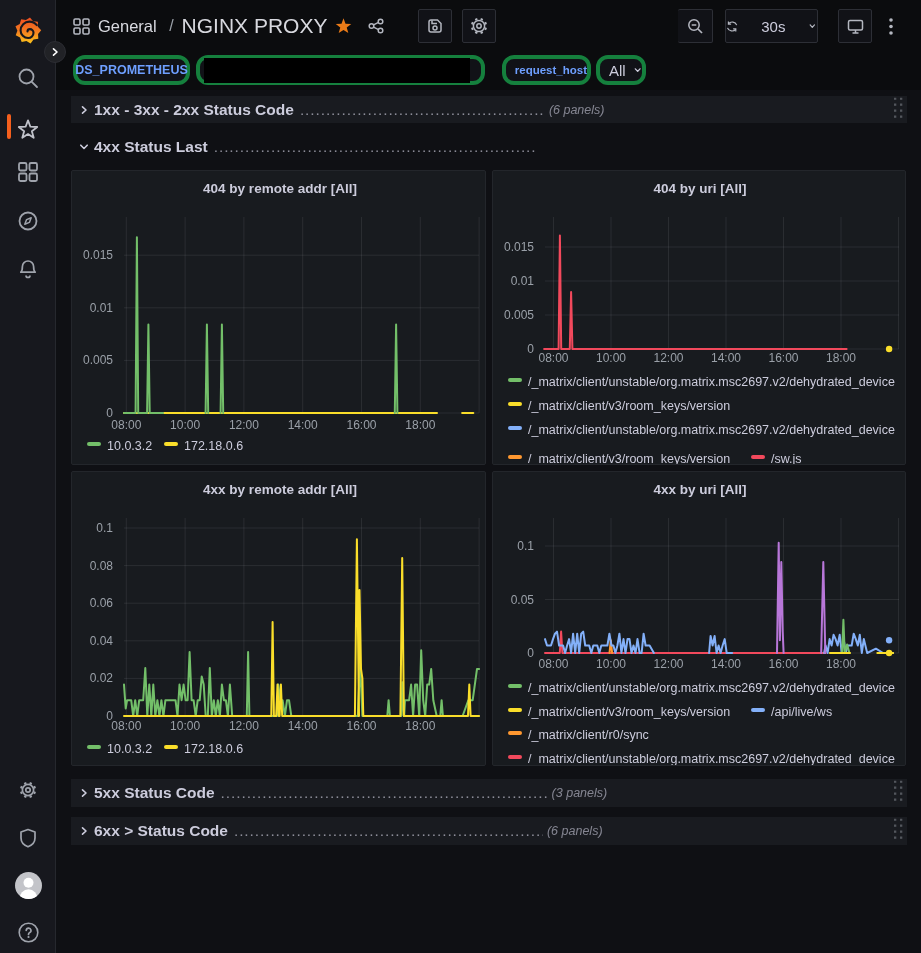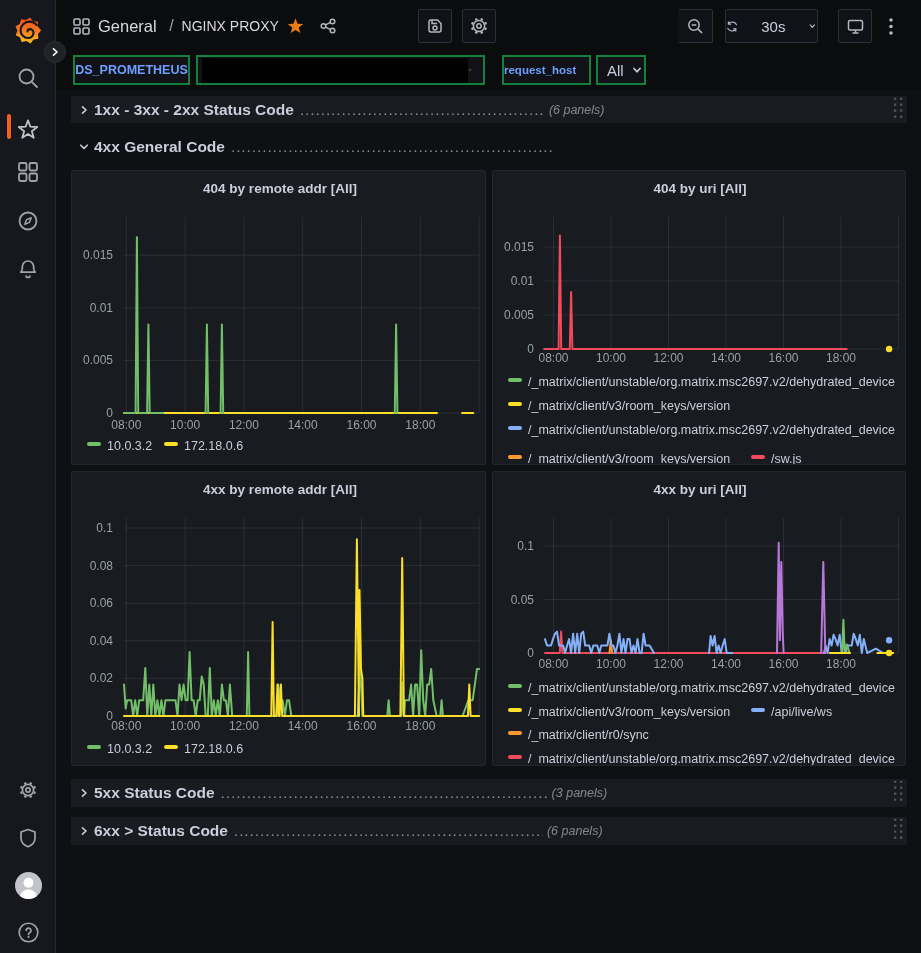--- a/index.html
+++ b/index.html
@@ -8,21 +8,21 @@
 #app { position:relative; width:921px; height:817px; }
 
 #sidebar { position:absolute; left:0; top:0; width:56px; height:953px; background:#17181e; border-right:1px solid #26282e; z-index:5; }
 .sicon { position:absolute; left:0; width:56px; display:flex; justify-content:center; }
 
 #topnav { position:absolute; left:56px; top:0; width:865px; height:90px; background:#0b0c0e; }
 .tbtn { position:absolute; top:9px; height:34px; border:1px solid #2d2f36; border-radius:2px;
   background:#111217; display:flex; align-items:center; justify-content:center; color:#b4b7c0; }
 .crumb { position:absolute; top:0; height:52px; display:flex; align-items:center; gap:8px; font-size:16px; color:#d8d9df; }
 
-.vbox { position:absolute; top:55px; height:30px; border:2px solid #15803d; border-radius:0;
+.vbox { position:absolute; top:55px; height:30px; border:4px solid #15803d; border-radius:12px;
   background:#111217; display:flex; align-items:center; }
 .vlabel { color:#6e9fff; font-weight:bold; font-size:12.5px; }
 
 #content { position:absolute; left:56px; top:0; width:865px; height:953px; }
 .rowhdr { position:absolute; left:15px; width:836px; height:28px; display:flex; align-items:center;
   font-size:15.5px; font-weight:bold; color:#ccccdc; }
 .rowhdr .dots { color:rgba(204,204,220,0.65); font-weight:normal; letter-spacing:0.9px; margin-left:6px;
   overflow:hidden; white-space:nowrap; }
 .rowhdr .pan { font-size:12.5px; font-style:italic; font-weight:normal; color:rgba(204,204,220,0.6); margin-left:4px; white-space:nowrap;}
 .collapsed { background:#191b20;text-align:right; }
@@ -39,21 +39,21 @@
   <div id="topnav">
     <div class="crumb" style="left:17px">
         <svg width="17" height="17" viewBox="0 0 17 17" style="">
           <rect x="1" y="1" width="6" height="6" rx="1.2" fill="none" stroke="#b4b7c0" stroke-width="1.6"></rect>
           <rect x="10" y="1" width="6" height="6" rx="1.2" fill="none" stroke="#b4b7c0" stroke-width="1.6"></rect>
           <rect x="1" y="10" width="6" height="6" rx="1.2" fill="none" stroke="#b4b7c0" stroke-width="1.6"></rect>
           <rect x="10" y="10" width="6" height="6" rx="1.2" fill="none" stroke="#b4b7c0" stroke-width="1.6"></rect>
         </svg>
         <span style="font-size:16.5px;color:#d8d9df">General</span>
         <span style="color:#9aa0a8;font-size:16px">&nbsp;/</span>
-        <span style="font-size:14px;color:#d8d9df">NGINX PROXY</span>
+        <span style="font-size:21px;color:#d8d9df">NGINX PROXY</span>
         <span style="margin-left:0px;display:flex">
           <svg width="17" height="17" viewBox="0 0 17 17" style="">
             <polygon points="8.50,0.34 10.50,5.75 16.26,5.98 11.73,9.55 13.30,15.10 8.50,11.90 3.70,15.10 5.27,9.55 0.74,5.98 6.50,5.75" fill="#eb7b18"></polygon>
           </svg>
         </span>
         <span style="margin-left:8px;display:flex">
           <svg width="16" height="16" viewBox="0 0 16 16" style="">
             <circle cx="12.5" cy="3.5" r="2.3" fill="none" stroke="#b4b7c0" stroke-width="1.5"></circle>
             <circle cx="3.5" cy="8" r="2.3" fill="none" stroke="#b4b7c0" stroke-width="1.5"></circle>
             <circle cx="12.5" cy="12.5" r="2.3" fill="none" stroke="#b4b7c0" stroke-width="1.5"></circle>
@@ -116,21 +116,21 @@
         </svg></div>
 <div class="vbox" style="left:17px;width:117px;justify-content:center">
         <span class="vlabel">DS_PROMETHEUS</span>
       </div>
 <div class="vbox" style="left:140px;width:289px;padding:0 11px 0 4px;justify-content:space-between">
         <div style="width:266px;height:25px;background:#000;flex-shrink:0"></div>
         <svg width="12" height="12" viewBox="0 0 12 12" style="">
           <path d="M3 4.5 L6 7.8 L9 4.5" fill="none" stroke="#9aa0a8" stroke-width="1.7" stroke-linecap="round" stroke-linejoin="round"></path>
         </svg>
       </div>
-<div class="vbox" style="left:446px;width:89px;justify-content:flex-start">
+<div class="vbox" style="left:446px;width:89px;justify-content:flex-end">
         <span class="vlabel" style="font-size:11.5px">request_host</span>
       </div>
 <div class="vbox" style="left:540px;width:50px;padding-left:9px;gap:7px">
         <span style="font-size:15px;color:#ccccdc">All</span>
         <svg width="12" height="12" viewBox="0 0 12 12" style="">
           <path d="M3 4.5 L6 7.8 L9 4.5" fill="none" stroke="#ccccdc" stroke-width="1.7" stroke-linecap="round" stroke-linejoin="round"></path>
         </svg>
       </div>
   </div>
   <div id="content">
@@ -153,21 +153,21 @@
             <rect x="0" y="18" width="2.3" height="2.3" fill="#53565c"></rect>
             <rect x="6" y="18" width="2.3" height="2.3" fill="#53565c"></rect>
           </svg></span>
       </div>
 <div class="rowhdr" style="top:134px;height:26px">
         <span style="margin:0 4px 0 7px;display:flex">
           <svg width="12" height="12" viewBox="0 0 12 12" style="">
             <path d="M2.8 4.2 L6 7.5 L9.2 4.2" fill="none" stroke="#ccccdc" stroke-width="1.6" stroke-linecap="round" stroke-linejoin="round"></path>
           </svg>
         </span>
-        <span>4xx General Code</span>
+        <span>4xx Status Last</span>
         <span class="dots" style="width:322px">..........................................................................................</span>
       </div>
 <div id="p1" class="panel" style="left:15px;top:170px;width:415px;height:295px"><svg width="415" height="294" viewBox="0 0 415 294">
           <text x="208" y="22" text-anchor="middle" class="ti">404 by remote addr [All]</text>
           <line x1="52" y1="242.0" x2="407" y2="242.0" stroke="rgba(204,204,220,0.10)" stroke-width="1"></line>
 <text x="41" y="246.0" text-anchor="end" class="ax">0</text>
 <line x1="52" y1="189.4" x2="407" y2="189.4" stroke="rgba(204,204,220,0.10)" stroke-width="1"></line>
 <text x="41" y="193.4" text-anchor="end" class="ax">0.005</text>
 <line x1="52" y1="136.8" x2="407" y2="136.8" stroke="rgba(204,204,220,0.10)" stroke-width="1"></line>
 <text x="41" y="140.8" text-anchor="end" class="ax">0.01</text>

